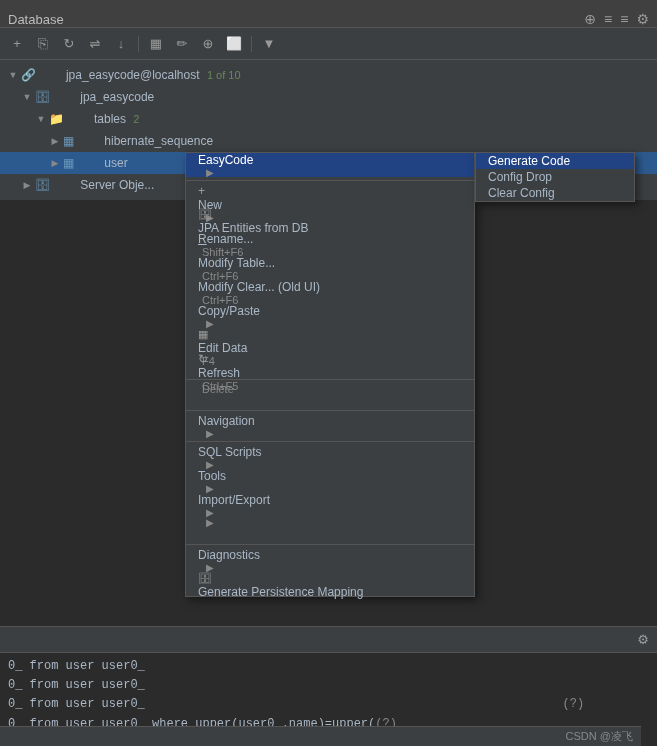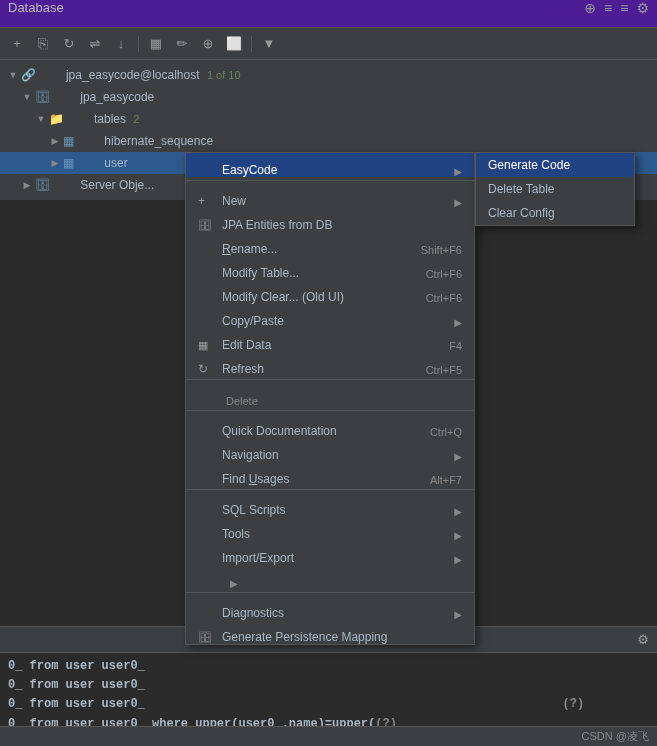--- a/index.html
+++ b/index.html
@@ -9,24 +9,24 @@
       background: #2b2b2b;
       font-family: 'Segoe UI', Arial, sans-serif;
       font-size: 13px;
       color: #a9b7c6;
       overflow: hidden;
       position: relative;
     }
 
     
     .top-bar {
-      background: #4c1d95;
+      background: #404040;
       height: 28px;
       display: flex;
-      align-items: flex-start;
+      align-items: flex-end;
       justify-content: space-between;
       padding: 0 8px;
       border-bottom: 1px solid #555;
     }
     .top-bar-title {
       font-size: 13px;
       color: #bbbbbb;
     }
     .top-bar-icons {
       display: flex;
@@ -114,26 +114,27 @@
       top: 152px;
       left: 185px;
       background: #3c3f41;
       border: 1px solid #555;
       min-width: 290px;
       z-index: 100;
       box-shadow: 3px 3px 8px rgba(0,0,0,0.5);
     }
     .menu-item {
       display: flex;
-      align-items: flex-end;
+      align-items: flex-start;
       height: 24px;
       padding: 0 12px;
       cursor: pointer;
       white-space: nowrap;
       position: relative;
+      flex-direction: column;
     }
     .menu-item.highlighted-item {
       background: #214283;
       color: #ffffff;
     }
     .menu-item-icon {
       width: 18px;
       margin-right: 6px;
       font-size: 12px;
       color: #9a9a9a;
@@ -165,21 +166,21 @@
       left: 475px;
       background: #3c3f41;
       border: 1px solid #555;
       min-width: 160px;
       z-index: 101;
       box-shadow: 3px 3px 8px rgba(0,0,0,0.5);
     }
     .submenu-item {
       display: flex;
       align-items: center;
-      height: 24px;
+      height: 16px;
       padding: 0 12px;
       cursor: pointer;
       white-space: nowrap;
       font-size: 12px;
     }
     .submenu-item.active {
       background: #214283;
       color: #ffffff;
     }
 
@@ -210,30 +211,29 @@
     }
     .log-content {
       font-family: 'Courier New', monospace;
       font-size: 12px;
       color: #a9b7c6;
       padding: 4px 8px;
       line-height: 1.6;
     }
     .log-line {
       display: flex;
-      font-weight: bold;
     }
     .log-gray {
       color: #888;
     }
     .log-bottom-bar {
       position: absolute;
       bottom: 0;
       left: 0;
-      right: 0;
+      right: 16px;
       height: 20px;
       background: #3c3f41;
       display: flex;
       align-items: center;
       justify-content: flex-end;
       padding: 8px 8px;
       border-top: 1px solid #555;
     }
     .log-bottom-text {
       font-size: 11px;
@@ -368,37 +368,27 @@
     <span class="menu-item-shortcut">Ctrl+F5</span>
   </div>
   <div class="menu-sep"></div>
 
   <div class="menu-item">
     <span class="menu-item-icon"></span>
     <span class="menu-item-shortcut">Delete</span>
   </div>
   <div class="menu-sep"></div>
 
-  <div class="menu-item">
-    <span class="menu-item-icon"></span>
-    <span class="menu-item-label">Quick Documentation</span>
-    <span class="menu-item-shortcut">Ctrl+Q</span>
-  </div>
 
   <div class="menu-item">
     <span class="menu-item-icon"></span>
     <span class="menu-item-label">Navigation</span>
     <span class="menu-item-arrow">▶</span>
   </div>
 
-  <div class="menu-item">
-    <span class="menu-item-icon"></span>
-    <span class="menu-item-label">Find <u>U</u>sages</span>
-    <span class="menu-item-shortcut">Alt+F7</span>
-  </div>
   <div class="menu-sep"></div>
 
   <div class="menu-item">
     <span class="menu-item-icon"></span>
     <span class="menu-item-label">SQL Scripts</span>
     <span class="menu-item-arrow">▶</span>
   </div>
 
   <div class="menu-item">
     <span class="menu-item-icon"></span>
@@ -428,21 +418,21 @@
     <span class="menu-item-icon" style="font-size:11px;">🗄</span>
     <span class="menu-item-label">Generate Persistence Mapping</span>
   </div>
 </div>
 
 <div class="submenu-easycod">
   <div class="submenu-item active">
     <span>Generate Code</span>
   </div>
   <div class="submenu-item">
-    <span>Delete Table</span>
+    <span>Config Drop</span>
   </div>
   <div class="submenu-item">
     <span>Clear Config</span>
   </div>
 </div>
 
 <div class="log-panel">
   <div class="log-toolbar">
     <span class="log-toolbar-icon">⚙</span>
   </div>

